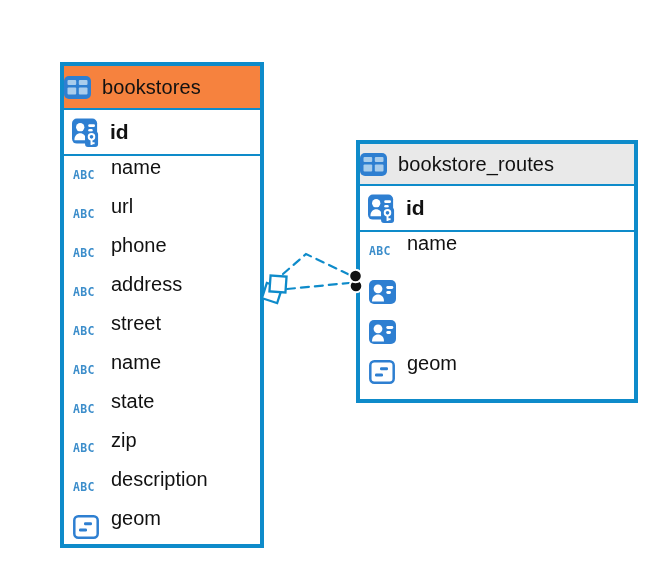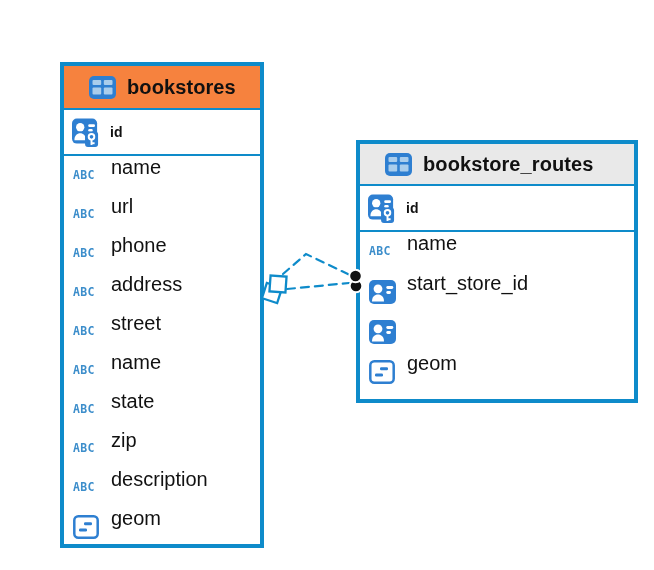--- a/index.html
+++ b/index.html
@@ -13,30 +13,30 @@
   
   .er-table{
     position:absolute;box-sizing:border-box;background:#ffffff;
     border:4px solid #0e8bca;color:#111;
   }
   .er-table.bookstores{left:60px;top:62px;width:204px;height:486px;}
   .er-table.routes{left:356px;top:140px;width:282px;height:263px;}
 
   .thead{
     display:flex;align-items:center;gap:10px;
-    padding-left:25px;border-bottom:2px solid #0e8bca;
-    font-size:20px;letter-spacing:.1px;font-weight:bold;
+    padding-left:0;border-bottom:2px solid #0e8bca;
+    font-size:20px;letter-spacing:.1px;
   }
   .bookstores .thead{height:42px;background:#f6823e;}
   .routes .thead{height:40px;background:#e9e9e9;}
 
   .pk-row{
     display:flex;align-items:center;gap:10px;
     height:44px;padding-left:8px;border-bottom:2px solid #0e8bca;
-    font-size:14px;font-weight:bold;
+    font-size:21px;font-weight:bold;
   }
   .cols{padding-bottom:6px;}
   .col-row{
     display:flex;gap:10px;
     padding-left:9px;font-size:20px;
   }
   .bookstores .col-row{height:39px;}
   .routes .col-row{height:40px;}
 
   .icon-slot{width:28px;min-width:28px;display:flex;align-items:center;justify-content:flex-start;}
@@ -209,21 +209,20 @@
       <div class="col-row">
         <span class="icon-slot">
           <svg width="27" height="24" viewBox="0 0 27 24">
             <rect x="0" y="0" width="27" height="24" rx="5" fill="#2e7fd1"></rect>
             <circle cx="9" cy="8.8" r="4.4" fill="#ffffff"></circle>
             <path d="M3,21.5 c0,-5 2.8,-7 6,-7 s6,2 6,7 z" fill="#ffffff"></path>
             <rect x="17.3" y="6" width="7" height="2.9" rx="1.4" fill="#ffffff"></rect>
             <rect x="17.3" y="11" width="4.7" height="2.9" rx="1.4" fill="#ffffff"></rect>
           </svg>
         </span>
-        <span>start_store_id</span>
       </div>
       <div class="col-row">
         <span class="icon-slot">
           <svg width="27" height="24" viewBox="0 0 27 24">
             <rect x="0" y="0" width="27" height="24" rx="5" fill="#2e7fd1"></rect>
             <circle cx="9" cy="8.8" r="4.4" fill="#ffffff"></circle>
             <path d="M3,21.5 c0,-5 2.8,-7 6,-7 s6,2 6,7 z" fill="#ffffff"></path>
             <rect x="17.3" y="6" width="7" height="2.9" rx="1.4" fill="#ffffff"></rect>
             <rect x="17.3" y="11" width="4.7" height="2.9" rx="1.4" fill="#ffffff"></rect>
           </svg>

